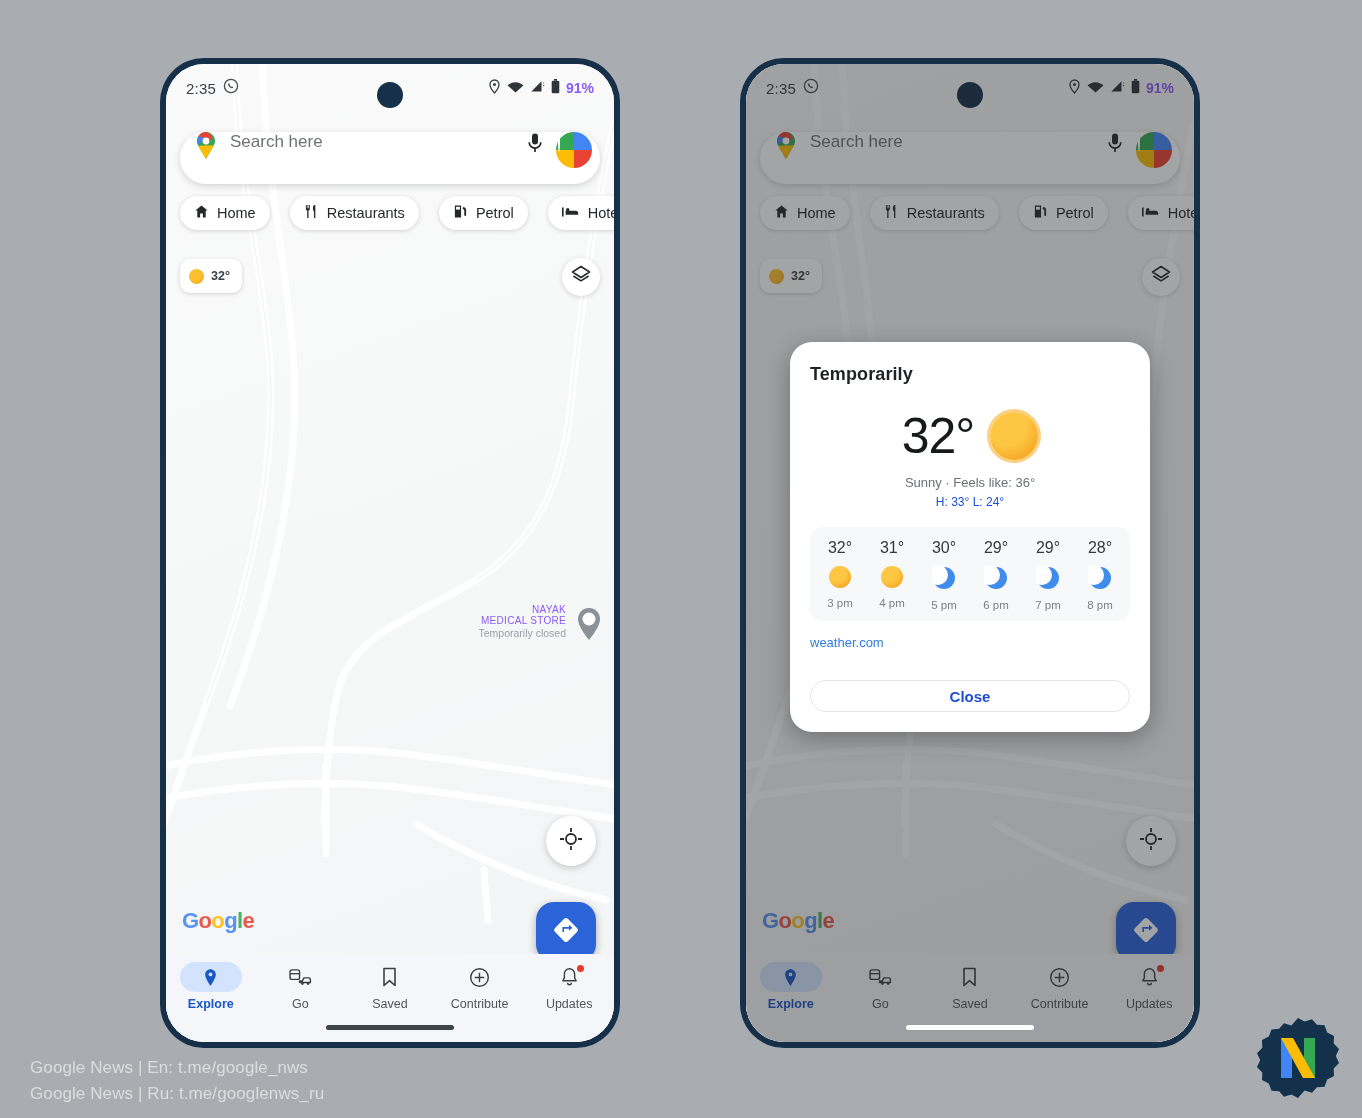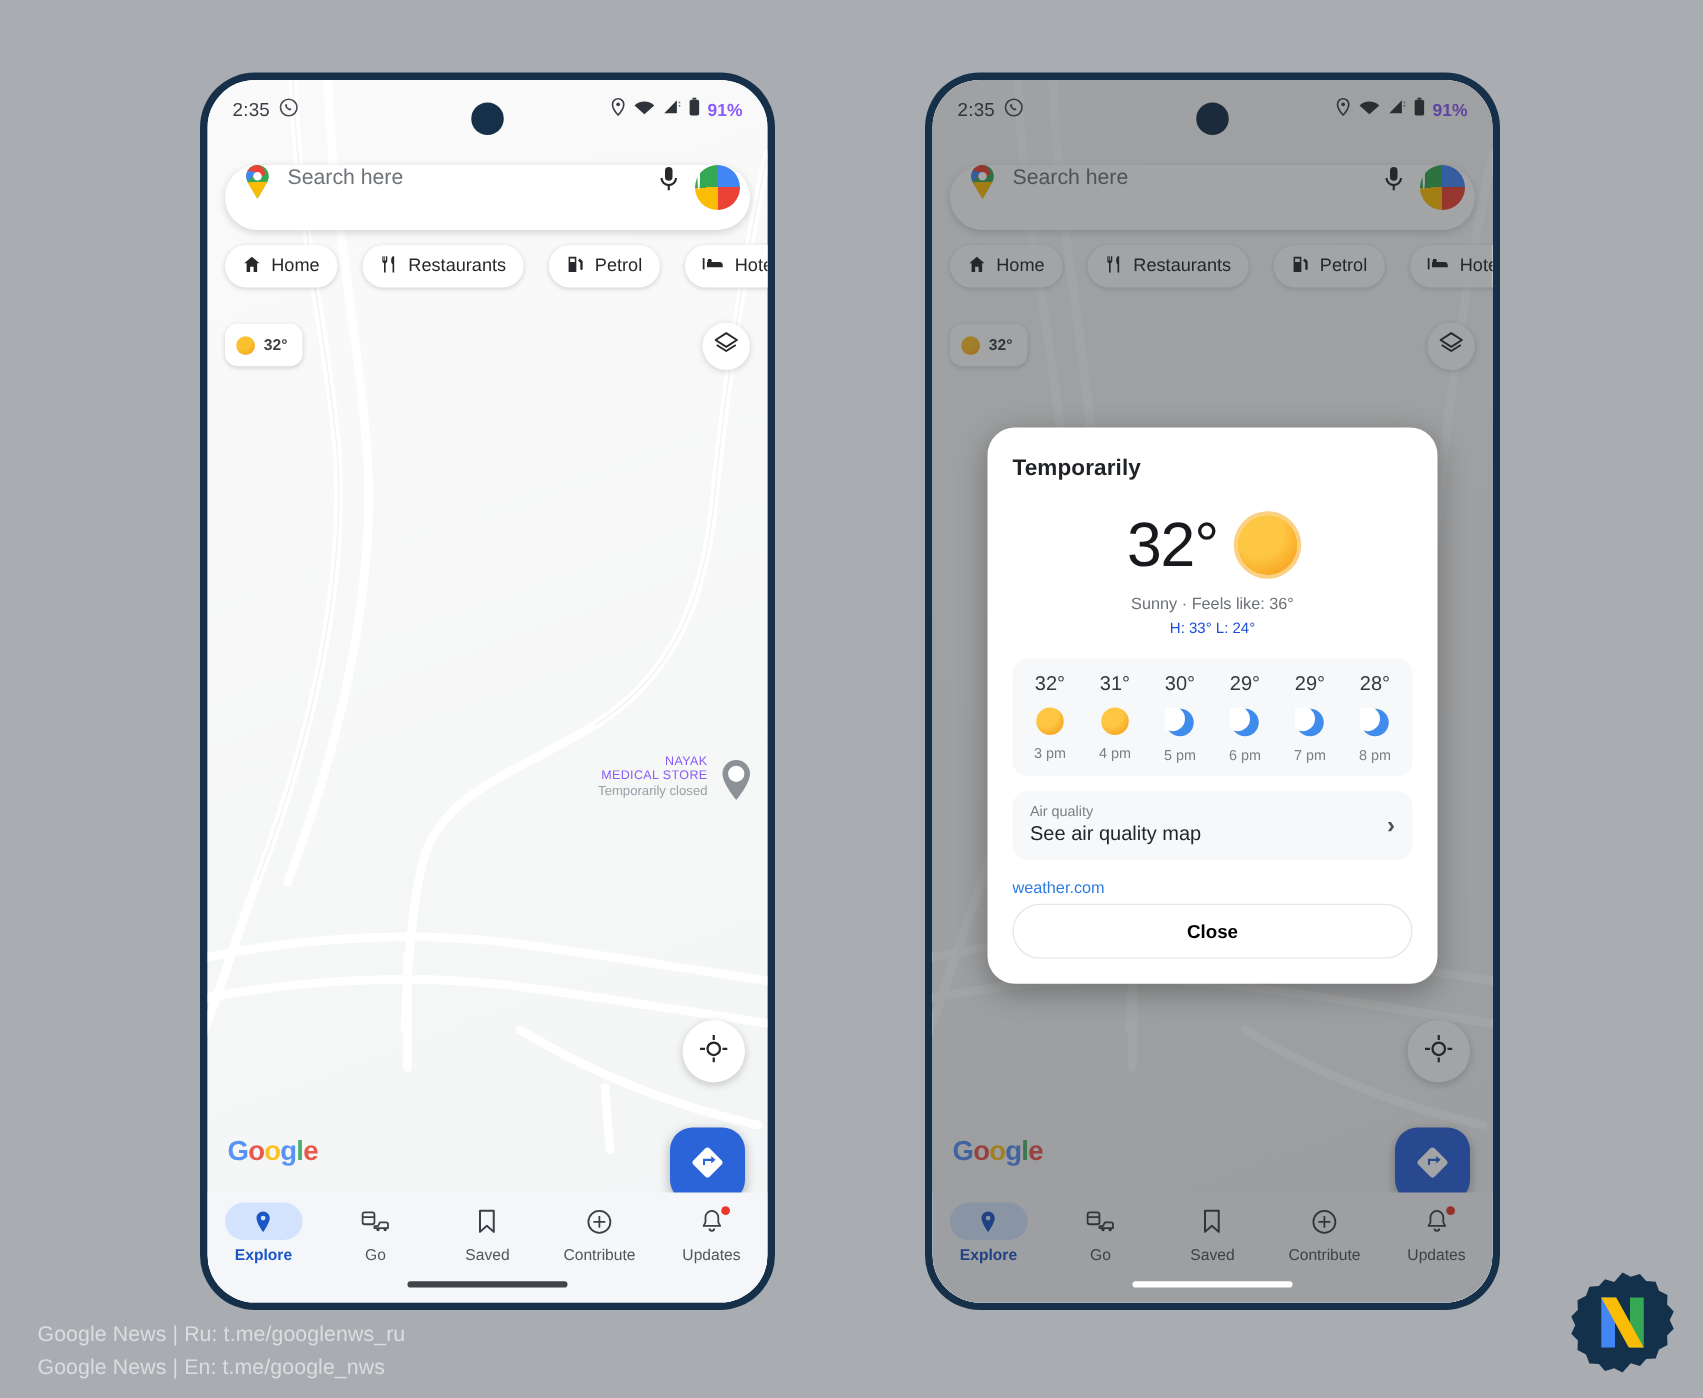--- a/index.html
+++ b/index.html
@@ -211,24 +211,24 @@
     padding: 11px 14px; display: flex; align-items: center;
   }
   .aq-texts { flex: 1; }
   .aq-label { font-size: 11.5px; color: #7b8085; }
   .aq-main { font-size: 16px; color: #24272a; margin-top: 3px; }
   .aq-chev { font-size: 19px; color: #4c5257; font-weight: 700; }
 
   .attr { margin-top: 14px; font-size: 13px; color: #2f7de1; }
 
   .close-btn {
-    margin-top: 6px; width: 100%; height: 44px; border-radius: 22px;
+    margin-top: 30px; width: 100%; height: 32px; border-radius: 22px;
     border: 1px solid #e3e6ea; background: #fff;
     display: flex; align-items: center; justify-content: center;
-    font-size: 15px; color: #000000; font-weight: 600;
+    font-size: 15px; color: #1d4ed8; font-weight: 600;
   }
 
   
   .wm {
     position: absolute; left: 30px; bottom: 12px; z-index: 20;
     font-size: 17px; color: rgba(255,255,255,.58); line-height: 1.5;
     letter-spacing: .1px;
   }
   .wm div { white-space: nowrap; }
 
@@ -685,39 +685,32 @@
             <span class="icon-moon"></span>
             <span class="fc-time">7 pm</span>
           </div>
           <div class="fc-col">
             <span class="fc-temp">28°</span>
             <span class="icon-moon"></span>
             <span class="fc-time">8 pm</span>
           </div>
         </div>
 
-        <div class="aq">
-          <div class="aq-texts">
-            <div class="aq-label">Air quality</div>
-            <div class="aq-main">See air quality map</div>
-          </div>
-          <span class="aq-chev">›</span>
-        </div>
 
         <div class="attr">weather.com</div>
 
         <div class="close-btn">Close</div>
       </div>
 
     </div>
   </div>
 
   <div class="wm">
+    <div>Google News | En: t.me/google_nws</div>
     <div>Google News | Ru: t.me/googlenws_ru</div>
-    <div>Google News | En: t.me/google_nws</div>
   </div>
 
   <div class="nlogo">
     <svg viewBox="0 0 84 84" width="84" height="84">
       <path d="M42 2l6.6 3.4L56 3.2l4.9 5.5 7.6.6 2.7 7.2 6.8 3.5-.3 7.6 5.3 5.5-3.2 6.9 3.2 6.9-5.3 5.5.3 7.6-6.8 3.5-2.7 7.2-7.6.6-4.9 5.5-7.4-2.2L42 82l-6.6-3.4-7.4 2.2-4.9-5.5-7.6-.6-2.7-7.2-6.8-3.5.3-7.6L1 51l3.2-6.9L1 37.2l5.3-5.5-.3-7.6 6.8-3.5 2.7-7.2 7.6-.6 4.9-5.5 7.4 2.2z" fill="#14314c"></path>
       <rect x="25" y="22" width="11" height="40" fill="#4285f4"></rect>
       <rect x="48" y="22" width="11" height="40" fill="#34a853"></rect>
       <path d="M25 22h12l22 40H47z" fill="#fbbc05"></path>
     </svg>
   </div>

